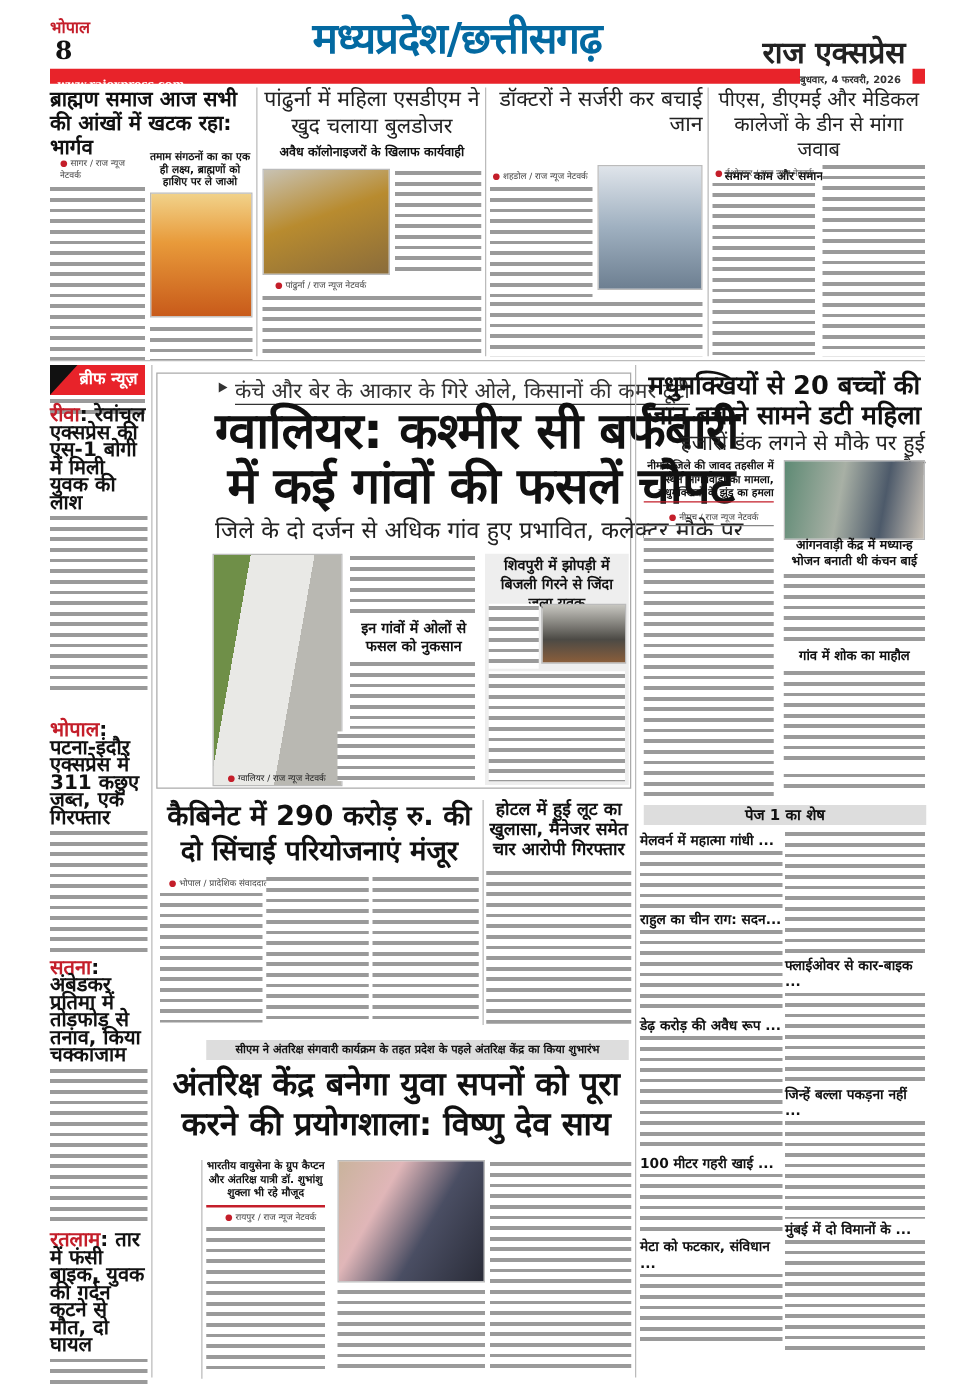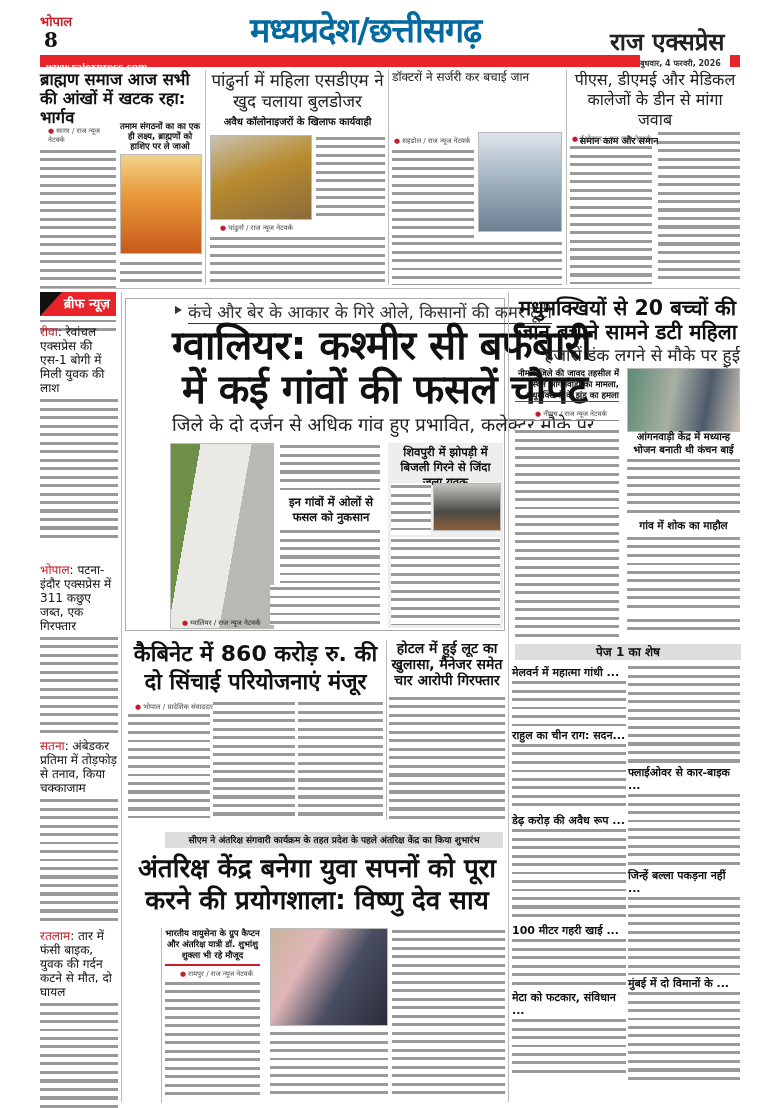--- a/index.html
+++ b/index.html
@@ -19,21 +19,21 @@
 .byline{font-size:7px;color:#444}
 .byline:before{content:"● ";color:#c41e2a}
 .text{font-size:6px;color:#555;line-height:8.5px;text-align:justify;overflow:hidden}
 .text::after{content:""}
 .lines{background:repeating-linear-gradient(#fff 0 2px,#9a9a9a 2px 5px,#fff 5px 8.5px)}
 .photo{background:linear-gradient(135deg,#8d8a7a,#c9c3b5 40%,#6f6a5e);border:1px solid #bbb}
 .vrule{width:1px;background:#bbb}
 .hrule{height:1px;background:#bbb}
 .brief-banner{left:40px;top:292px;width:76px;height:24px;background:#e8232a;color:#fff;font-size:13px;font-weight:bold;text-align:right;padding-right:6px;line-height:24px;clip-path:polygon(0 0,100% 0,100% 100%,0 100%)}
 .brief-banner:before{content:"";position:absolute;left:0;top:0;border-left:22px solid #111;border-bottom:24px solid transparent}
-.brief-h{font-weight:normal;font-size:12px;line-height:14px;color:#111}
+.brief-h{font-weight:bold;font-size:16px;line-height:14px;color:#111}
 .brief-h .city{color:#c41e2a}
 .kicker{font-size:18px;color:#333;border-bottom:1px solid #333}
 .box{border:1px solid #aaa}
 .greybar{background:#ddd;font-weight:bold;text-align:center;color:#111}
 .redline{height:2px;background:#c41e2a}
 .small-hl{font-size:11px;font-weight:bold;color:#111}
 </style>
 </head>
 <body>
 
@@ -60,21 +60,21 @@
   <div class="hl-thin" style="font-size:17px;line-height:21px;text-align:center">पांढुर्ना में महिला एसडीएम ने खुद चलाया बुलडोजर</div>
   <div class="sub" style="font-size:10px;margin-top:2px">अवैध कॉलोनाइजरों के खिलाफ कार्यवाही</div>
   <div class="abs photo" style="top:65px;left:0;width:102px;height:85px;background:linear-gradient(160deg,#c8c2b3,#b88b2f 45%,#8a6c3b)"></div>
   <div class="abs byline" style="top:153px;left:10px">पांढुर्ना / राज न्यूज नेटवर्क</div>
   <div class="abs text lines" style="top:65px;left:106px;width:69px;height:85px"></div>
   <div class="abs text lines" style="top:165px;left:0;width:175px;height:50px;columns:3"></div>
 </div>
 <div class="abs vrule" style="left:388px;top:70px;height:215px"></div>
 
 <div class="abs" style="left:392px;top:70px;width:170px">
-  <div class="hl-thin" style="font-size:12px;text-align:left;margin-top:1px">डॉक्टरों ने सर्जरी कर बचाई जान</div>
+  <div class="hl-thin" style="font-size:17px;text-align:right;margin-top:1px">डॉक्टरों ने सर्जरी कर बचाई जान</div>
   <div class="abs byline" style="top:66px;left:2px">शहडोल / राज न्यूज नेटवर्क</div>
   <div class="abs photo" style="top:62px;left:86px;width:84px;height:100px;background:linear-gradient(#dfe4ea,#9fb0c0 50%,#6d7f91)"></div>
   <div class="abs text lines" style="top:78px;left:0;width:82px;height:90px"></div>
   <div class="abs text lines" style="top:170px;left:0;width:170px;height:45px"></div>
 </div>
 <div class="abs vrule" style="left:566px;top:70px;height:215px"></div>
 
 <div class="abs" style="left:570px;top:70px;width:170px">
   <div class="hl-thin" style="font-size:16px;line-height:20px;text-align:center">पीएस, डीएमई और मेडिकल कालेजों के डीन से मांगा जवाब</div>
   <div class="sub" style="font-size:9.5px;margin-top:4px">समान काम और समान वेतनमान का मामला</div>
@@ -134,21 +134,21 @@
 <div class="abs byline" style="left:535px;top:409px">नीमच / राज न्यूज नेटवर्क</div>
 <div class="abs hrule" style="left:515px;top:420px;width:104px;background:#888"></div>
 <div class="abs photo" style="left:627px;top:368px;width:113px;height:64px;background:linear-gradient(100deg,#5e8a74,#a8b0a5 40%,#4d5a6a 70%,#c9c1b6)"></div>
 <div class="abs text lines" style="left:515px;top:428px;width:104px;height:210px"></div>
 <div class="abs hl" style="left:627px;top:430px;width:113px;font-size:10px;line-height:13px;text-align:center">आंगनवाड़ी केंद्र में मध्यान्ह भोजन बनाती थी कंचन बाई</div>
 <div class="abs text lines" style="left:627px;top:457px;width:113px;height:58px"></div>
 <div class="abs hl" style="left:627px;top:519px;width:113px;font-size:10.5px;text-align:center">गांव में शोक का माहौल</div>
 <div class="abs text lines" style="left:627px;top:535px;width:113px;height:76px"></div>
 <div class="abs text lines" style="left:627px;top:617px;width:113px;height:16px"></div>
 
-<div class="abs hl" style="left:128px;top:640px;width:255px;font-size:22px;line-height:28px;text-align:center">कैबिनेट में 860 करोड़ रु. की दो सिंचाई परियोजनाएं मंजूर</div>
+<div class="abs hl" style="left:128px;top:640px;width:255px;font-size:22px;line-height:28px;text-align:center">कैबिनेट में 290 करोड़ रु. की दो सिंचाई परियोजनाएं मंजूर</div>
 <div class="abs byline" style="left:135px;top:702px">भोपाल / प्रादेशिक संवाददाता</div>
 <div class="abs text lines" style="left:128px;top:712px;width:82px;height:106px"></div>
 <div class="abs text lines" style="left:213px;top:700px;width:82px;height:118px"></div>
 <div class="abs text lines" style="left:298px;top:700px;width:85px;height:118px"></div>
 <div class="abs vrule" style="left:386px;top:640px;height:180px"></div>
 
 <div class="abs hl" style="left:389px;top:640px;width:116px;font-size:14px;line-height:16px;text-align:center">होटल में हुई लूट का खुलासा, मैनेजर समेत चार आरोपी गिरफ्तार</div>
 <div class="abs text lines" style="left:389px;top:695px;width:116px;height:124px"></div>
 
 <div class="abs greybar" style="left:165px;top:832px;width:338px;height:16px;font-size:9px;line-height:16px">सीएम ने अंतरिक्ष संगवारी कार्यक्रम के तहत प्रदेश के पहले अंतरिक्ष केंद्र का किया शुभारंभ</div>

